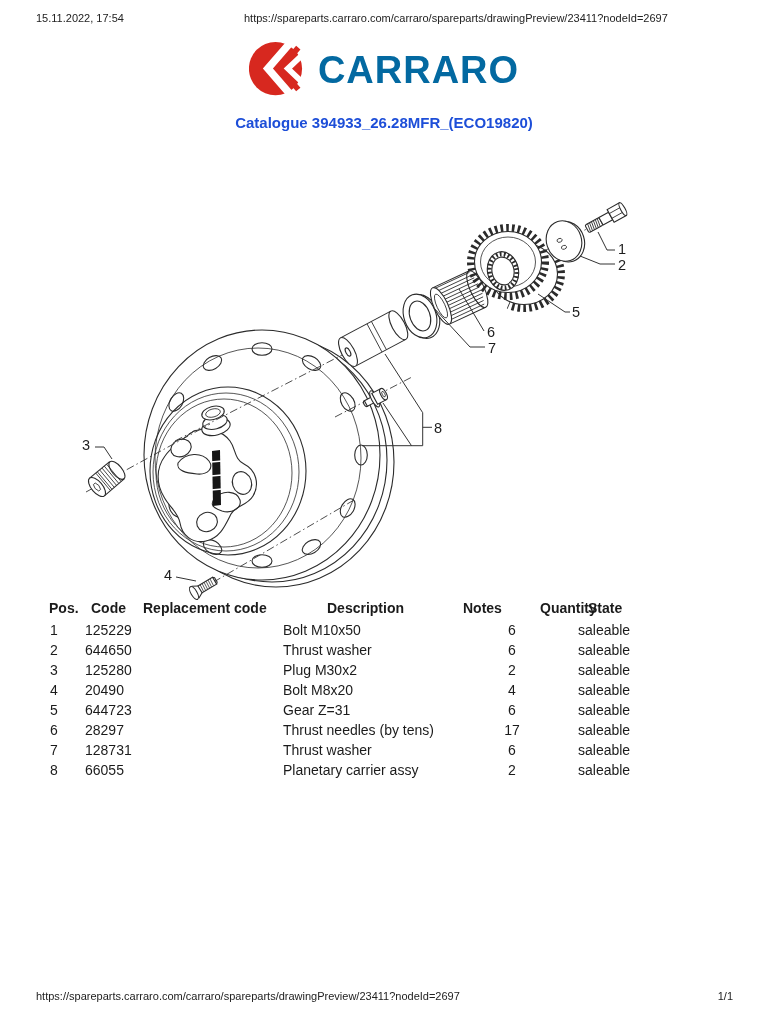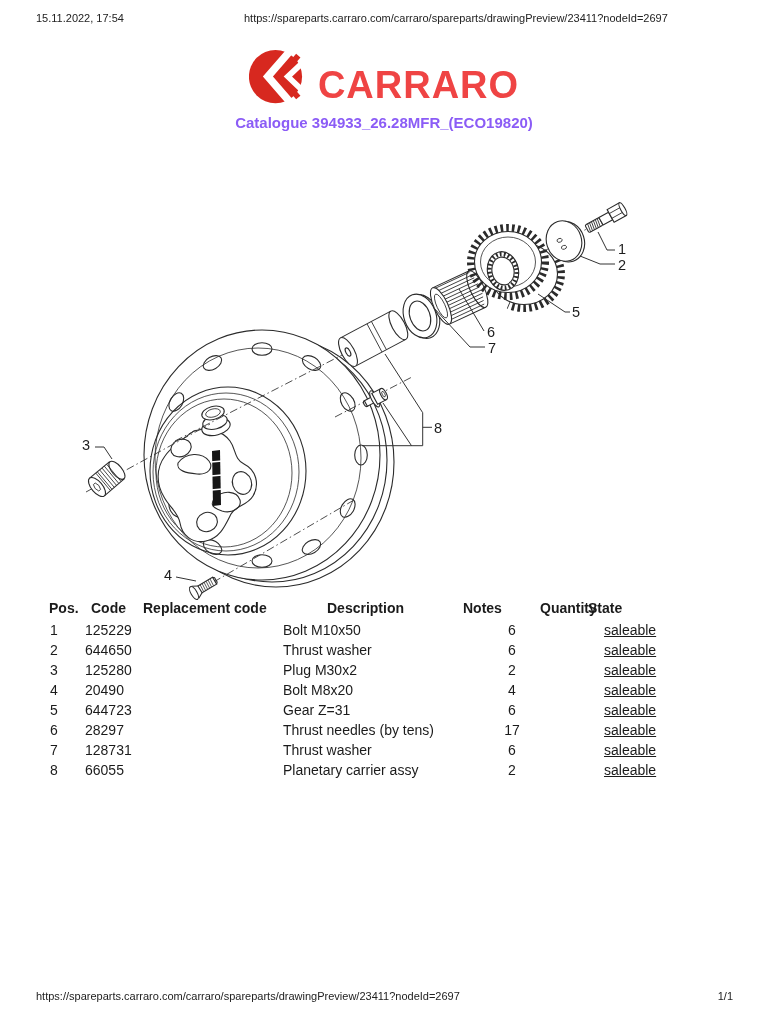--- a/index.html
+++ b/index.html
@@ -7,44 +7,44 @@
     position:relative;width:768px;height:1024px;background:#ffffff;
     font-family:"Liberation Sans", sans-serif;color:#1c1c1c;overflow:hidden;
     margin:0 auto;
   }
   .hdr-text{position:absolute;top:12px;font-size:11px;color:#222;white-space:nowrap;}
   .print-date{left:36px;}
   .header-url{left:244px;}
   .logo-wrap{position:absolute;top:42px;left:50%;transform:translateX(-50%);
     display:flex;align-items:center;}
   .logo-mark{width:57px;height:57px;flex:0 0 auto;}
-  .logo-word{font-size:38px;font-weight:800;letter-spacing:1px;color:#ef4444;
-    margin-left:12px;line-height:57px;margin-top:15px;}
-  .title-line{position:absolute;left:0;width:768px;text-align:center;color:#8b5cf6;font-weight:700;}
+  .logo-word{font-size:38px;font-weight:800;letter-spacing:1px;color:#0369a1;
+    margin-left:12px;line-height:57px;}
+  .title-line{position:absolute;left:0;width:768px;text-align:center;color:#1d4ed8;font-weight:700;}
   .catalogue-title{top:114px;font-size:15px;}
   .drawing-title{top:136px;font-size:17.5px;}
   .drawing-svg{position:absolute;left:0;top:170px;width:768px;height:440px;}
   .ln{fill:none;stroke:#2b2b2b;stroke-width:1.1;}
   .fw{fill:#ffffff;stroke:#2b2b2b;stroke-width:1.1;}
   .thin{stroke-width:0.8;}
   .axis{fill:none;stroke:#3a3a3a;stroke-width:0.9;stroke-dasharray:8 3 1.5 3;}
   .lead{fill:none;stroke:#333;stroke-width:1;}
   .lbl{font-size:14.5px;fill:#1d1d1d;}
   .teeth{fill:none;stroke:#2b2b2b;}
   
   .parts-table{position:absolute;left:0;top:599px;width:768px;font-size:14px;color:#1b1b1b;}
   .t-row{position:relative;height:20px;line-height:20px;}
   .t-head{height:21px;line-height:19px;font-weight:700;padding-left:36px;}
   .t-row span{position:absolute;top:0;white-space:nowrap;}
   .h-pos{left:49px;} .h-code{left:91px;} .h-repl{left:143px;} .h-desc{left:327px;}
   .h-notes{left:463px;} .h-qty{left:540px;} .h-state{left:588px;}
   .c-pos{left:50px;} .c-code{left:85px;} .c-repl{left:143px;} .c-desc{left:283px;}
   .c-notes{left:463px;width:45px;text-align:center;}
   .c-qty{left:492px;width:40px;text-align:center;}
-  .c-state{left:604px;text-decoration:underline;}
+  .c-state{left:578px;}
   .ftr-text{position:absolute;top:990px;font-size:11px;color:#222;white-space:nowrap;}
   .footer-url{left:36px;}
   .page-number{right:35px;}
 </style>
 </head>
 <body>
 
 <div class="page">
 
   <div class="hdr-text print-date">15.11.2022, 17:54</div>

